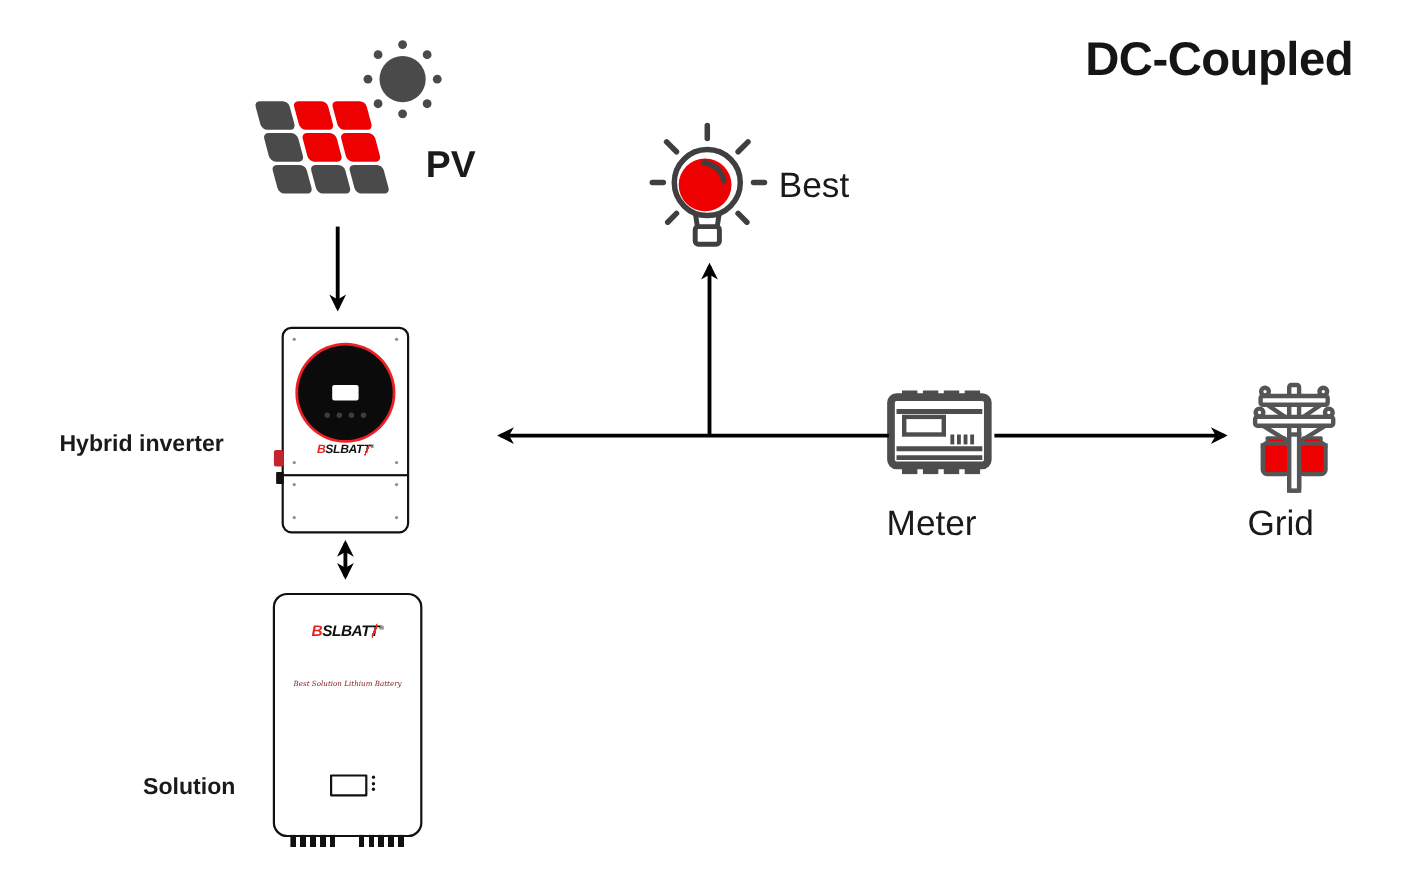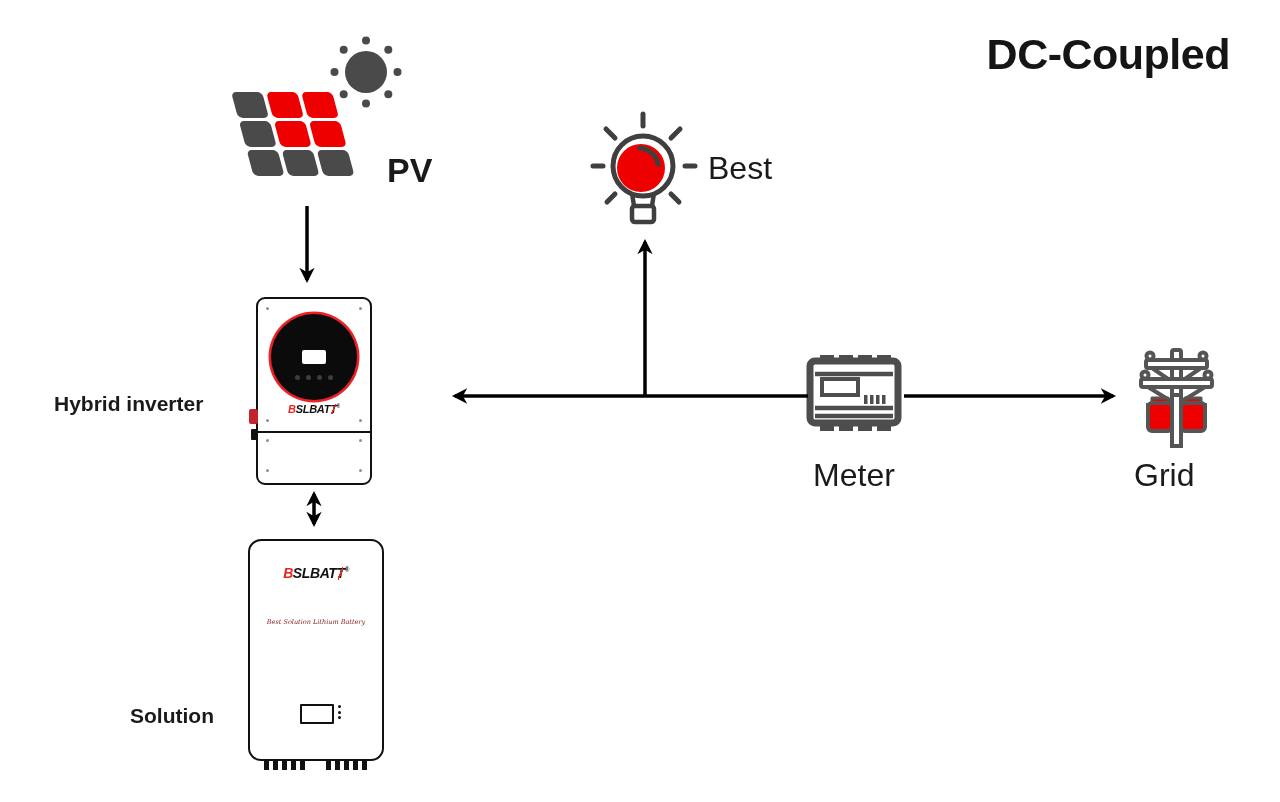--- a/index.html
+++ b/index.html
@@ -2,23 +2,23 @@
 <html><head>
 <meta charset="utf-8">
 <style>
   html,body{margin:0;padding:0;background:#ffffff;}
   #canvas{position:relative;width:1280px;height:802px;background:#fff;overflow:hidden;
           font-family:"Liberation Sans",sans-serif;color:#1a1a1a;}
   .abs{position:absolute;}
 
   
   .title{right:50px;top:30px;font-size:43px;font-weight:700;letter-spacing:-0.5px;color:#151515;}
-  .lbl-pv{left:387px;top:131px;font-size:34px;font-weight:600;margin-top:20px;}
+  .lbl-pv{left:387px;top:131px;font-size:34px;font-weight:600;}
   .lbl-load{left:708px;top:150px;font-size:32px;font-weight:500;}
-  .lbl-meter{left:806px;top:457px;width:96px;text-align:center;font-size:32px;font-weight:500;}
+  .lbl-meter{left:806px;top:457px;width:96px;font-size:32px;font-weight:500;}
   .lbl-grid{left:1134px;top:457px;width:90px;text-align:left;font-size:32px;font-weight:500;}
   .lbl-inverter{left:54px;top:392px;font-size:21px;font-weight:700;}
   .lbl-battery{left:130px;top:704px;font-size:21px;font-weight:700;}
 
   
   .inverter{left:256px;top:297px;width:112px;height:184px;background:#fff;
             border:2px solid #111;border-radius:9px;}
   .inv-circle{position:absolute;left:50%;top:15px;width:86px;height:86px;margin-left:-43px;
               background:#0b0b0b;border-radius:50%;box-shadow:0 0 0 2.5px #ed2024;}
   .inv-screen{position:absolute;left:50%;top:36px;width:24px;height:14px;margin-left:-12px;

